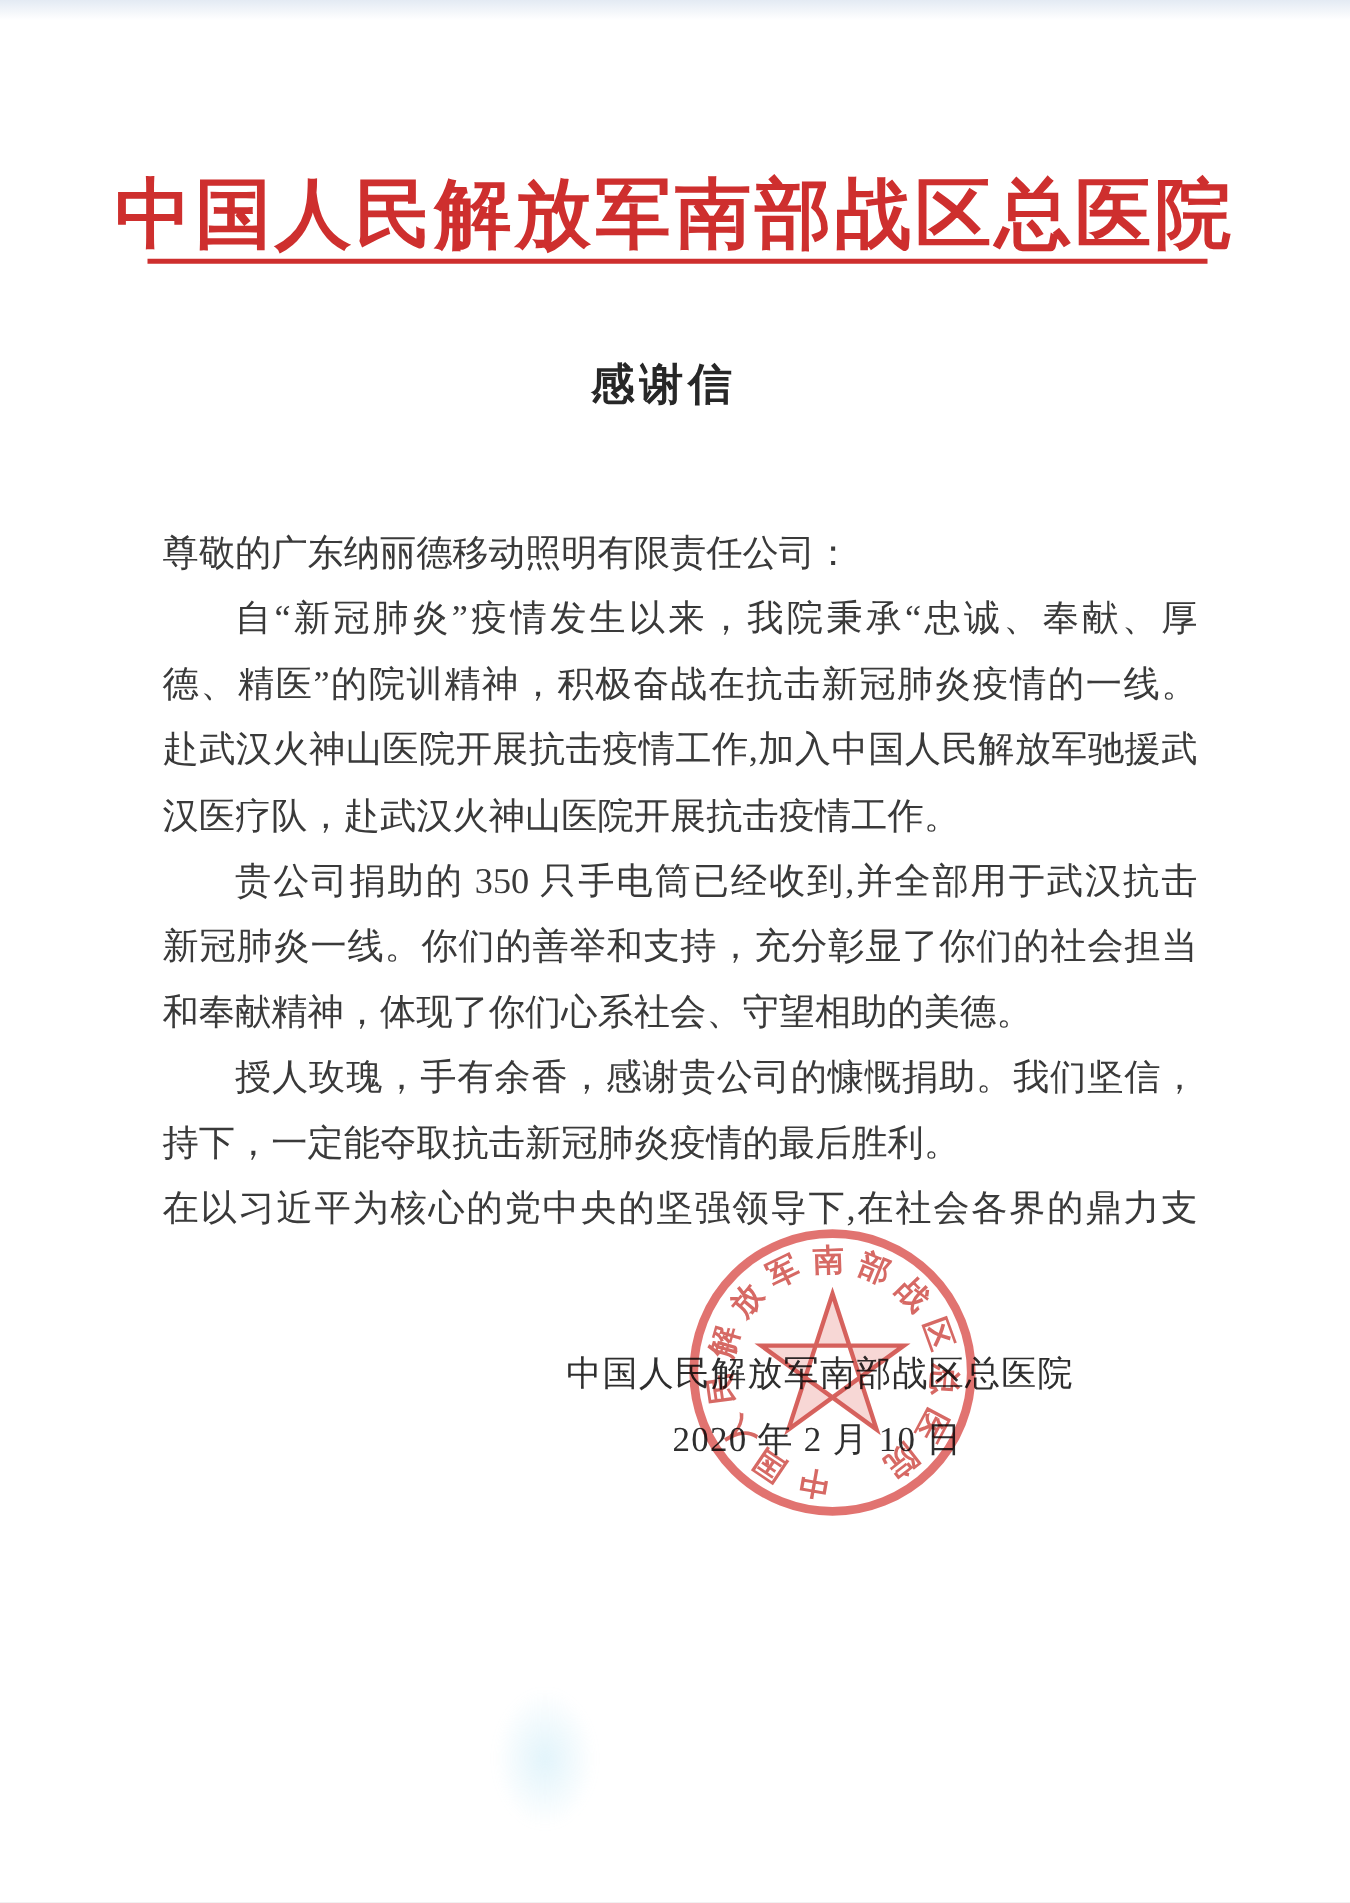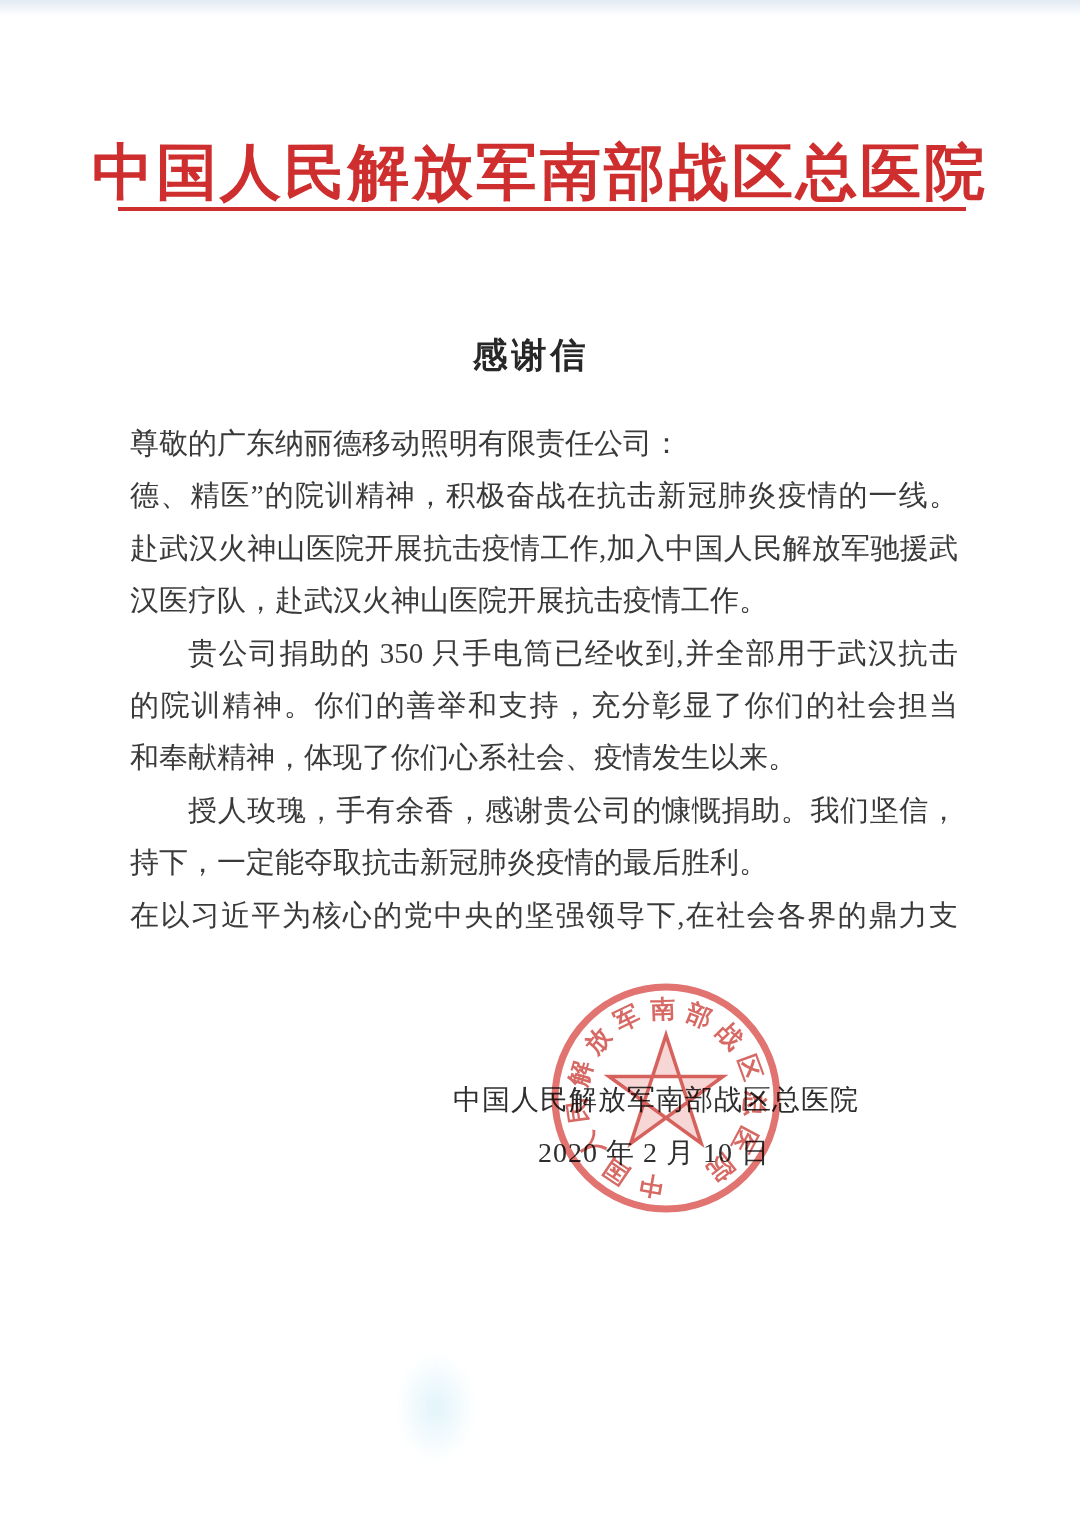--- a/index.html
+++ b/index.html
@@ -37,21 +37,20 @@
     position: absolute; left: 118px; top: 207px; width: 848px; height: 4px;
     background: #ce2f2e;
   }
   .letter-title {
     position: absolute; left: 0; top: 283px; width: 1062px;
     text-align: center;
     color: #272727;
     font-size: 35px; font-weight: bold;
     letter-spacing: 4px;
     line-height: 50px;
-    margin-top: 48px;
   }
   .letter-body {
     position: absolute; left: 130px; top: 417px; width: 828px;
     color: #3a3a3a;
     font-size: 29px;
   }
   .body-line {
     line-height: 52.4px;
     white-space: pre-wrap;
     text-align: left;
@@ -104,26 +103,27 @@
 
   <div class="org-title">中国人民解放军南部战区总医院</div>
 
   <div class="title-underline"></div>
 
   <div class="letter-title">感谢信</div>
 
   <div class="letter-body">
     <div class="body-line">尊敬的广东纳丽德移动照明有限责任公司：</div>
 
+  <div class="body-line indent justify">自“新冠肺炎”疫情发生以来，我院秉承“忠诚、奉献、厚</div>
       <div class="body-line justify">德、精医”的院训精神，积极奋战在抗击新冠肺炎疫情的一线。</div>
       <div class="body-line justify">赴武汉火神山医院开展抗击疫情工作,加入中国人民解放军驰援武</div>
       <div class="body-line">汉医疗队，赴武汉火神山医院开展抗击疫情工作。</div>
       <div class="body-line indent justify">贵公司捐助的 350 只手电筒已经收到,并全部用于武汉抗击</div>
-      <div class="body-line justify">的院训精神。你们的善举和支持，充分彰显了你们的社会担当</div>
-      <div class="body-line">和奉献精神，体现了你们心系社会、疫情发生以来。</div>
+      <div class="body-line justify">新冠肺炎一线。你们的善举和支持，充分彰显了你们的社会担当</div>
+      <div class="body-line">和奉献精神，体现了你们心系社会、守望相助的美德。</div>
       <div class="body-line indent justify">授人玫瑰，手有余香，感谢贵公司的慷慨捐助。我们坚信，</div>
       <div class="body-line">持下，一定能夺取抗击新冠肺炎疫情的最后胜利。</div>
       <div class="body-line justify">在以习近平为核心的党中央的坚强领导下,在社会各界的鼎力支</div>
     </div>
 
   <div class="signature">中国人民解放军南部战区总医院</div>
 
   <div class="date">2020 年 2 月 10 日</div>
 
   <div class="seal">

